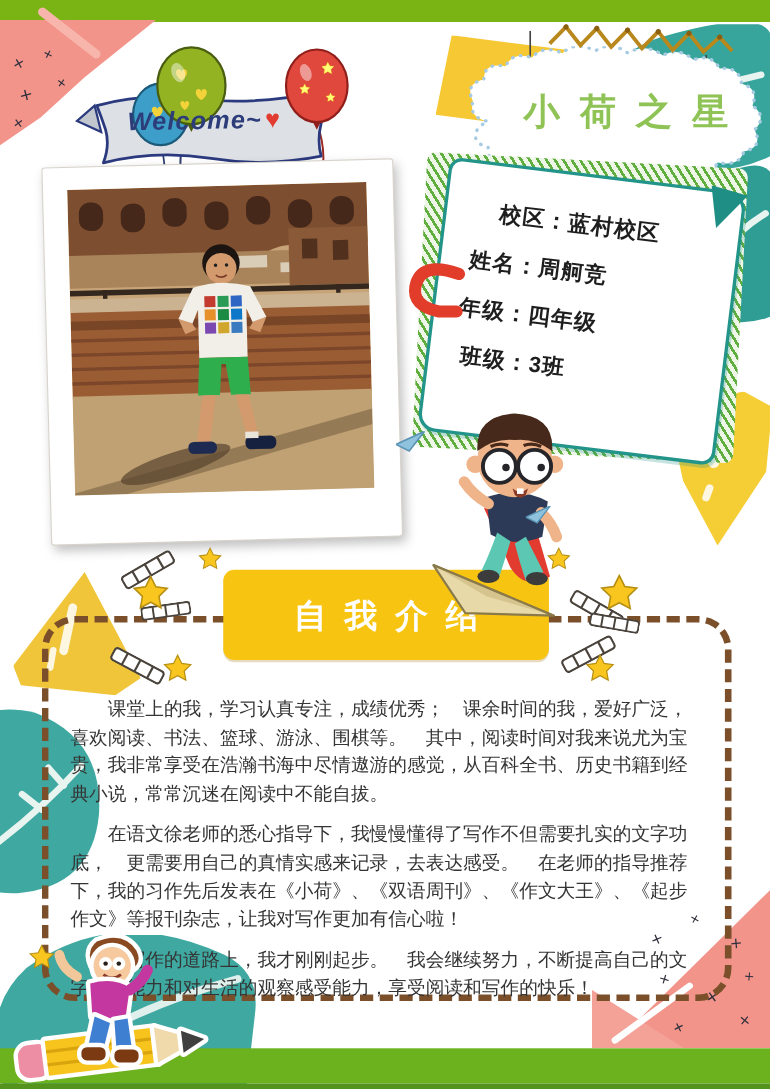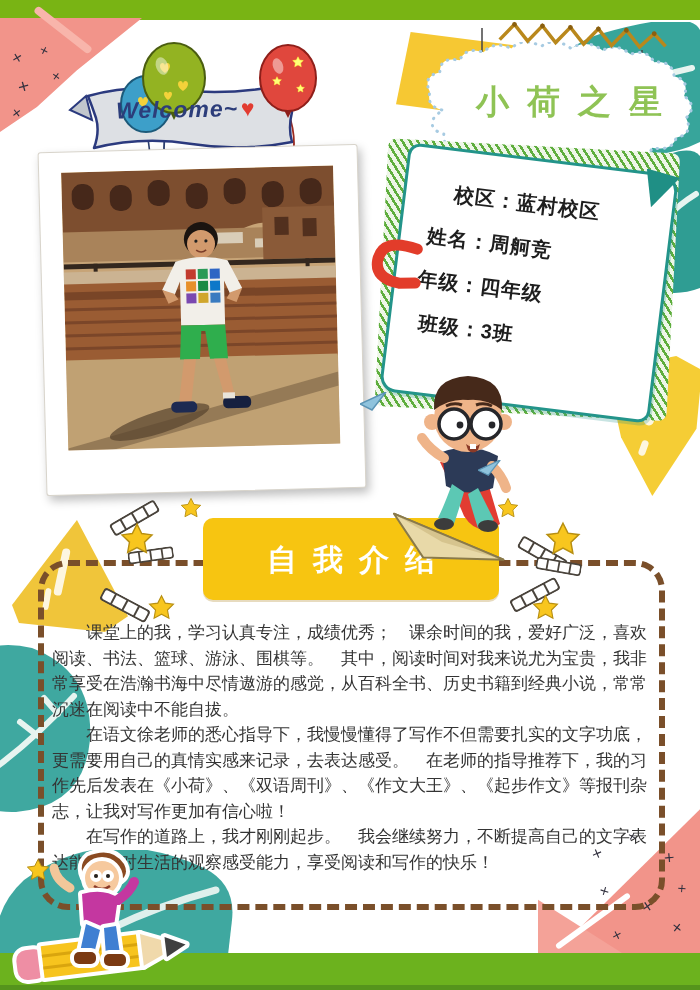--- a/index.html
+++ b/index.html
@@ -62,21 +62,21 @@
   
   .banner{left:203px;top:518px;width:296px;height:82px;background:#f7c511;border-radius:10px;z-index:4;
           box-shadow:0 2px 0 rgba(160,110,0,.25);}
   .banner-title{left:203px;top:540px;width:296px;text-align:center;font-size:30px;font-weight:bold;color:#ffffff;
                 letter-spacing:16px;padding-left:16px;box-sizing:border-box;z-index:5;white-space:nowrap;}
   .star{position:absolute;z-index:4;}
   .ladder{position:absolute;z-index:3;transform-origin:left center;}
   
   .bio-box{left:38px;top:560px;width:615px;height:338px;border:6px dashed #7a4f2a;border-radius:30px;z-index:2;}
   .bio-text{left:52px;top:620px;width:600px;z-index:2;font-size:17px;line-height:25.5px;color:#343434;}
-  .bio-text p{margin:0;text-indent:2em;}
+  .bio-text p{margin:12px;text-indent:2em;}
   
   .boy-plane{left:380px;top:366px;z-index:5;}
   .tiny-plane{z-index:5;}
   .kid-pencil{left:4px;top:848px;z-index:5;}
   .kid-star{left:26px;top:858px;z-index:5;}
   .defs-hidden{position:absolute;width:0;height:0;overflow:hidden;}
 </style>
 </head>
 <body>
 

